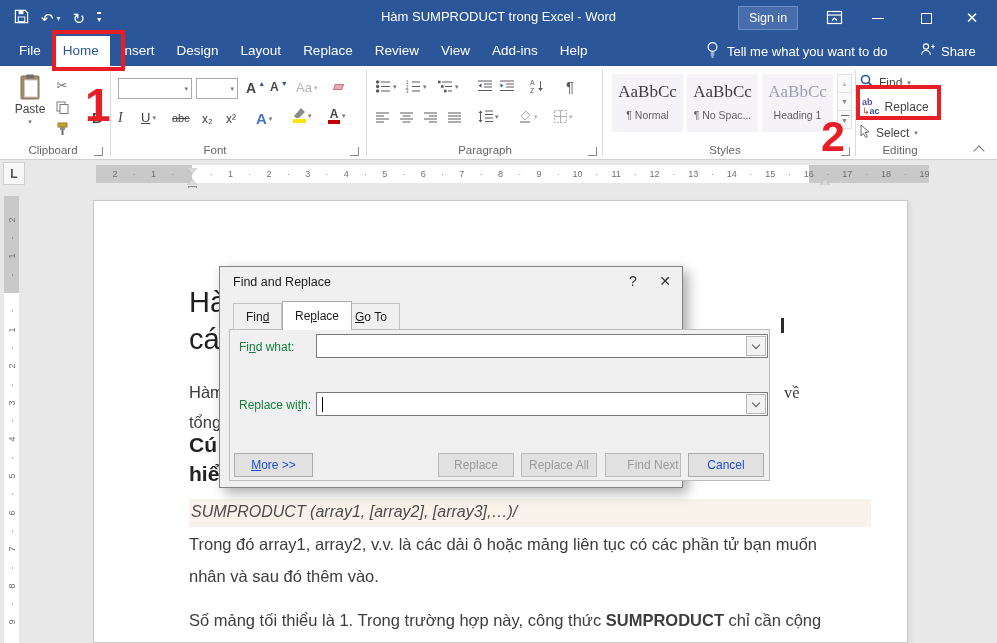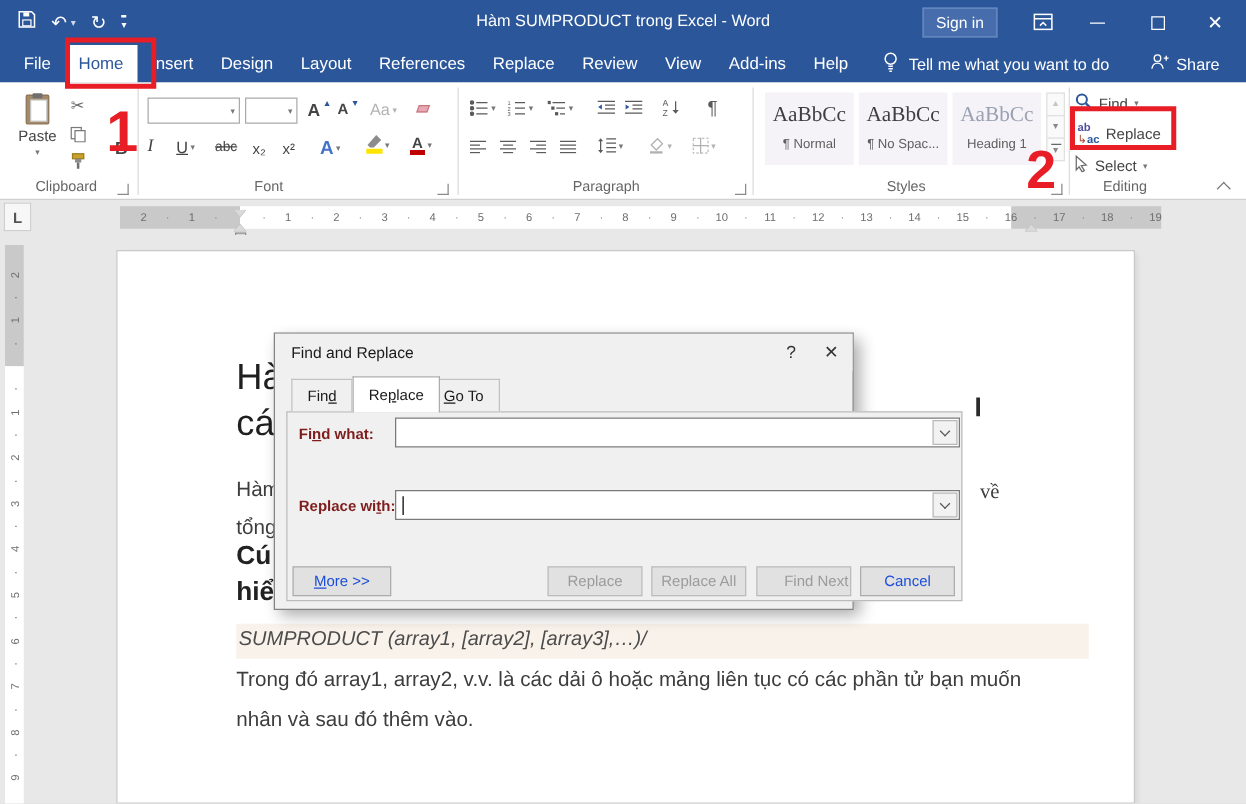--- a/index.html
+++ b/index.html
@@ -89,21 +89,21 @@
   .sliver { position:absolute; left:687px; top:117px; width:3px; height:15px; background:#2a2a2a; }
 
   
   .dlg { position:absolute; left:219px; top:266px; width:464px; height:222px; background:#f0f0f0; border:1px solid #848484; box-shadow:5px 5px 12px rgba(0,0,0,0.33); font-size:12px; color:#1a1a1a; }
   .dlg-titlebar { position:absolute; left:0; top:0; right:0; height:30px; background:#f0f0f0; }
   .dlg-title { position:absolute; left:13px; top:8px; font-size:12.5px; }
   .dlg-sys { position:absolute; top:0px; width:34px; height:28px; display:flex; align-items:center; justify-content:center; font-size:14px; color:#333; }
   .dtab { position:absolute; top:36px; height:26px; padding:0 12px; line-height:26px; background:#f0f0f0; border:1px solid #c2c2c2; border-bottom:none; z-index:2; }
   .dtab.active { background:#fff; top:34px; height:29px; line-height:28px; border-color:#adadad; z-index:3; }
   .dframe { position:absolute; left:9px; top:62px; width:541px; height:152px; background:#f0f0f0; border:1px solid #bcbcbc; z-index:1; }
-  .dlbl { position:absolute; font-size:12px; color:#7f1d1d; z-index:4;font-weight:bold; }
+  .dlbl { position:absolute; font-size:12px; color:#15803d; z-index:4; }
   .combo { position:absolute; left:96px; width:452px; height:24px; background:#fff; border:1px solid #7a7a7a; z-index:4; }
   .combo input { position:absolute; left:3px; top:2px; width:420px; height:18px; border:none; outline:none; font-size:13px; font-family:inherit; background:transparent; }
   .combo-btn { position:absolute; right:1px; top:1px; width:20px; height:20px; background:#f2f2f2; border:1px solid #b8b8b8; display:flex; align-items:center; justify-content:center; }
   .chevd { width:6px; height:6px; border-right:1.5px solid #555; border-bottom:1.5px solid #555; transform:rotate(45deg); margin-top:-3px; }
   .icaret { position:absolute; left:5px; top:4px; width:1px; height:15px; background:#000; }
   .dbtn { position:absolute; top:186px; height:24px; line-height:22px; text-align:center; background:#e1e1e1; border:1px solid #adadad; font-size:12px; color:#1d4ed8; z-index:4; }
   .dbtn.disabled { color:#9b9b9b; border-color:#bcbcbc; }
   .mn { text-decoration:underline; }
 
   
@@ -149,21 +149,20 @@
     <div class="winbtn" style="left:957px;font-size:15px;">✕</div>
   </div>
 
   <div class="tabrow">
     <div class="tabstrip">
         <div class="tab">File</div>
         <div class="tab active">Home</div>
         <div class="tab">Insert</div>
         <div class="tab">Design</div>
         <div class="tab">Layout</div>
-        <div class="tab">References</div>
         <div class="tab">Replace</div>
         <div class="tab">Review</div>
         <div class="tab">View</div>
         <div class="tab">Add-ins</div>
         <div class="tab">Help</div>
       </div>
     <div class="tellme">
       <span>
         <svg width="13" height="17" viewBox="0 0 13 17">
             <circle cx="6.5" cy="6" r="4.4" fill="none" stroke="#fff" stroke-width="1.2"></circle>
@@ -538,20 +537,23 @@
       <div class="sliver"></div>
       <div class="doctext" style="left:95px;top:182px;">Hàm</div>
       <div class="doctext" style="left:690px;top:182px;font-family:Liberation Serif, serif;">về</div>
       <div class="doctext" style="left:95px;top:212px;">tổng</div>
       <div class="h2frag" style="left:95px;top:232px;">Cú</div>
       <div class="h2frag" style="left:95px;top:261px;">hiể</div>
       <div class="codeband"></div>
       <div class="codetext">SUMPRODUCT (array1, [array2], [array3],…)/</div>
       <div class="doctext" style="left:95px;top:334px;">Trong đó array1, array2, v.v. là các dải ô hoặc mảng liên tục có các phần tử bạn muốn</div>
       <div class="doctext" style="left:95px;top:366px;">nhân và sau đó thêm vào.</div>
+      <div class="doctext" style="left:95px;top:410px;">
+        <span>Số mảng tối thiểu là 1. Trong trường hợp này, công thức </span><span style="font-weight:bold;">SUMPRODUCT</span><span> chỉ cần cộng</span>
+      </div>
 
     </div>
   </div>
 
   <div class="dlg">
     <div class="dlg-titlebar">
       <div class="dlg-title">Find and Replace</div>
     </div>
     <div class="dlg-sys" style="right:32px;">?</div>
     <div class="dlg-sys" style="right:0px;">✕</div>

